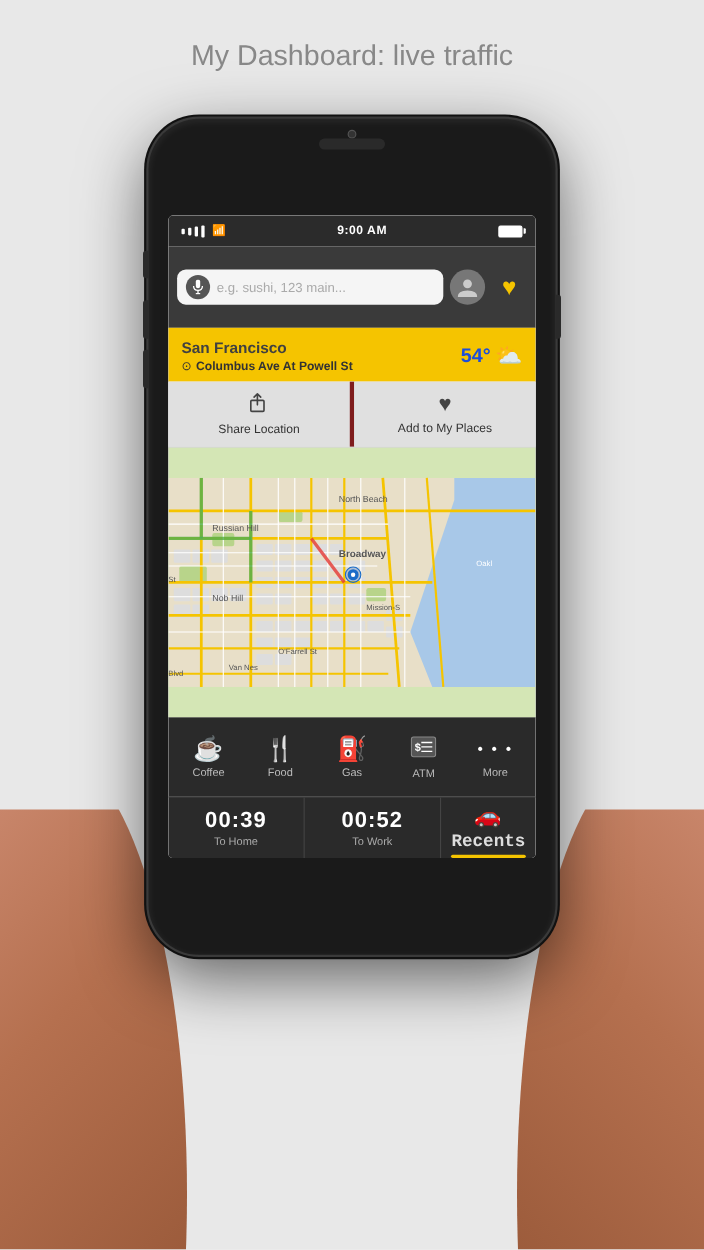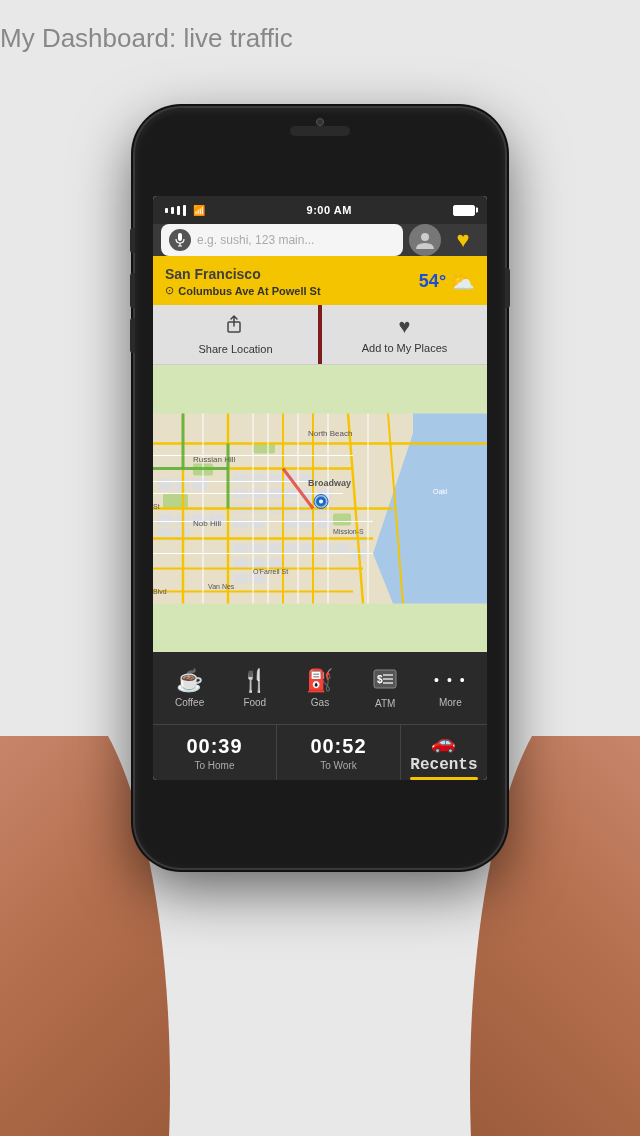--- a/index.html
+++ b/index.html
@@ -17,23 +17,23 @@
       width: 100%;
       height: 100%;
       background: #e8e8e8;
       position: absolute;
       top: 0; left: 0;
     }
 
     
     .page-title-area {
       position: absolute;
-      top: 22px;
+      top: 34px;
       left: 0; right: 0;
-      text-align: left;
+      text-align: center;
       z-index: 10;
     }
     .page-title-text {
       color: #888;
       font-size: 26px;
       font-weight: 400;
       line-height: 1.3;
     }
 
     
@@ -113,21 +113,21 @@
       transform: translateY(-50%);
       width: 2px;
       height: 5px;
       background: #fff;
       border-radius: 0 1px 1px 0;
     }
 
     
     .search-bar-row {
       background: #3a3a3a;
-      padding: 0 8px;
+      padding: 21px 8px;
       display: flex;
       align-items: center;
       gap: 6px;
     }
     .search-input-wrap {
       flex: 1;
       background: #f5f5f5;
       border-radius: 8px;
       height: 32px;
       display: flex;

